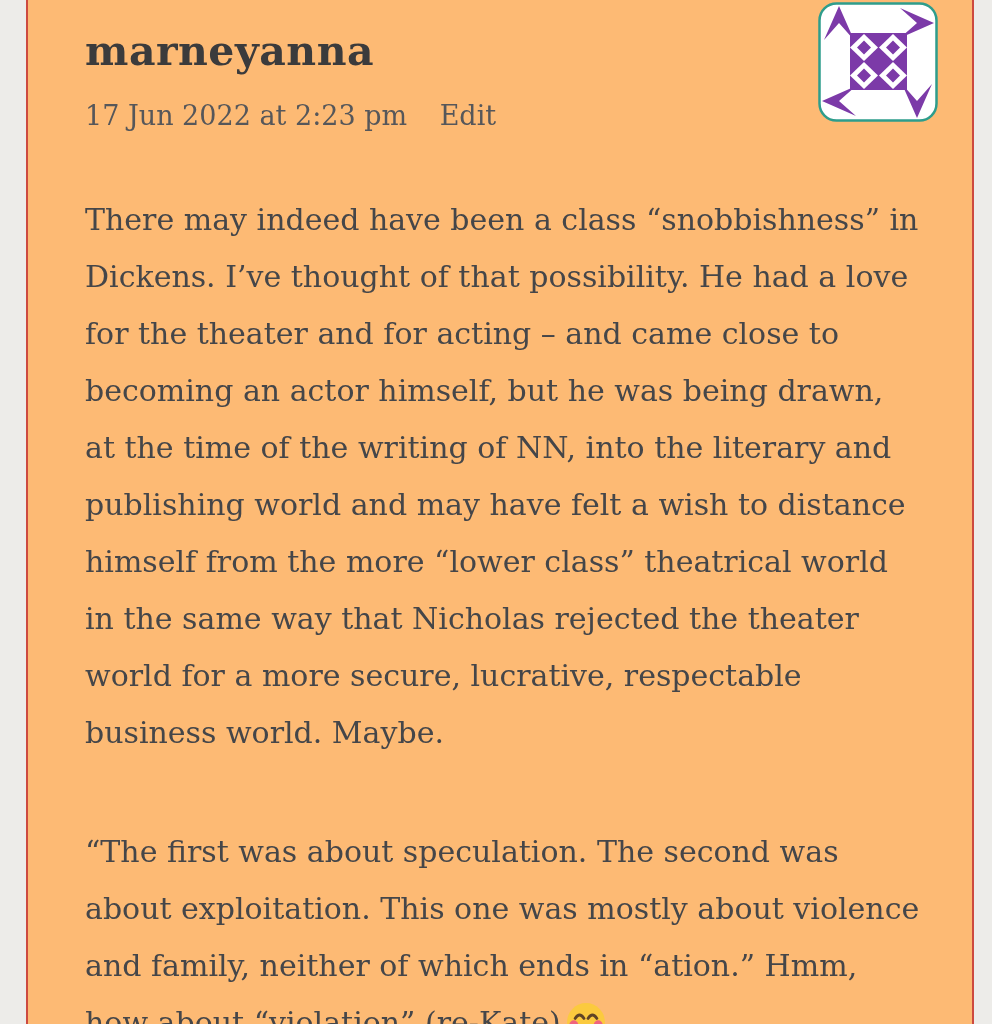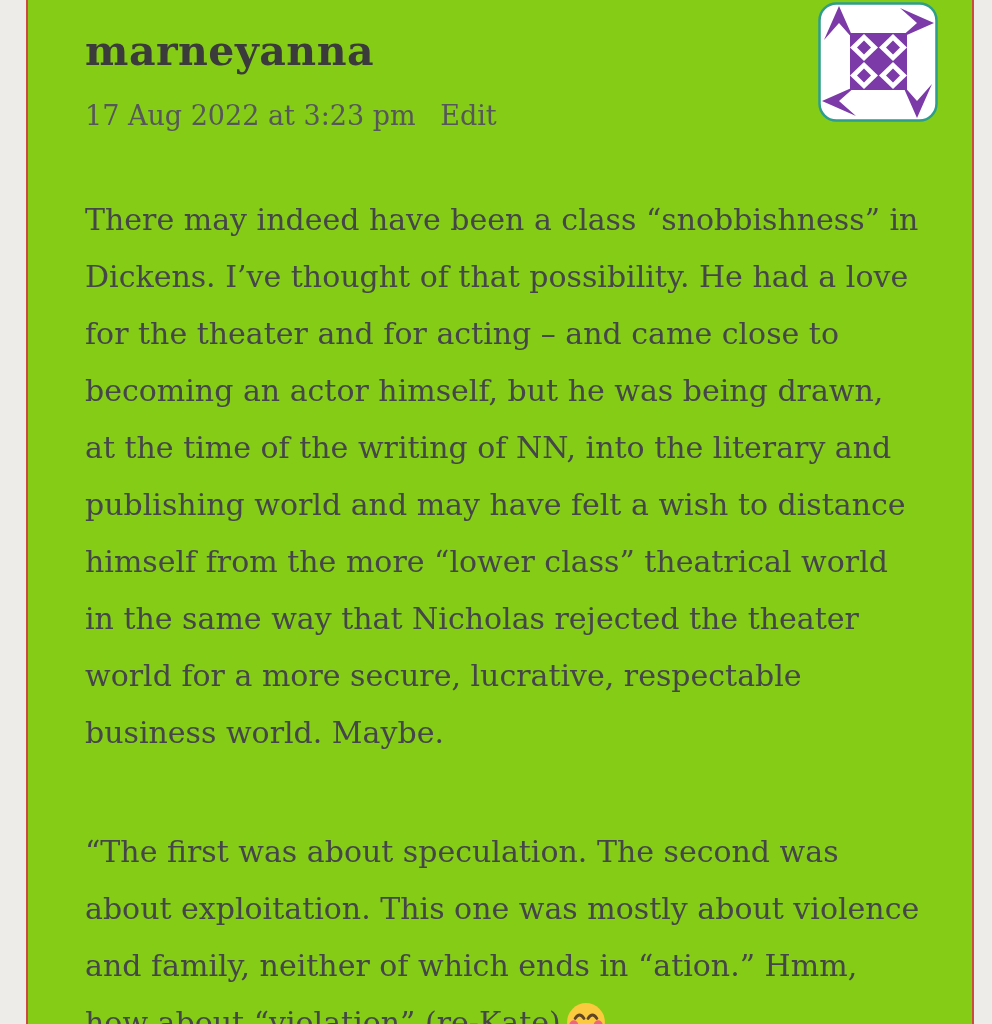--- a/index.html
+++ b/index.html
@@ -12,21 +12,21 @@
     position: relative;
     width: 992px;
     height: 1024px;
     background: #edece9;
     overflow: hidden;
   }
   .comment-card {
     position: absolute;
     top: 0; bottom: 0;
     left: 26px; right: 18px;
-    background: #84cc16;
+    background: #fdba74;
     border-left: 2px solid #cd4a40;
     border-right: 2px solid #cd4a40;
   }
   .comment-header {
     position: relative;
     padding: 26px 57px 0 57px;
   }
   .author {
     font-size: 41px;
     font-weight: bold;
@@ -38,21 +38,21 @@
     margin-top: 22px;
     font-size: 27px;
     line-height: 36px;
     color: #56575a;
   }
   .meta a {
     color: #56575a;
     text-decoration: none;
     cursor: pointer;
   }
-  .meta a.edit { margin-left: 16px; }
+  .meta a.edit { margin-left: 24px; }
   .avatar {
     position: absolute;
     top: 2px;
     right: 33px;
     width: 122px;
     height: 120px;
   }
   .avatar svg { display: block; width: 100%; height: 100%; }
   .comment-body {
     padding: 0 50px 0 57px;
@@ -74,21 +74,21 @@
 </style>
 </head>
 <body>
 
 <div class="page">
   <article class="comment-card">
 
     <header class="comment-header">
       <div class="author">marneyanna</div>
       <div class="meta">
-        <a class="timestamp">17 Aug 2022 at 3:23 pm</a>
+        <a class="timestamp">17 Jun 2022 at 2:23 pm</a>
         <a class="edit">Edit</a>
       </div>
 
       <div class="avatar">
         <svg viewBox="0 0 120 120" xmlns="http://www.w3.org/2000/svg">
 
           <rect x="1.5" y="1.5" width="117" height="117" rx="17" fill="#ffffff" stroke="#2e9d8c" stroke-width="2.5"></rect>
 
           <rect x="32" y="31" width="57" height="57" fill="#7c3aa8"></rect>
 

